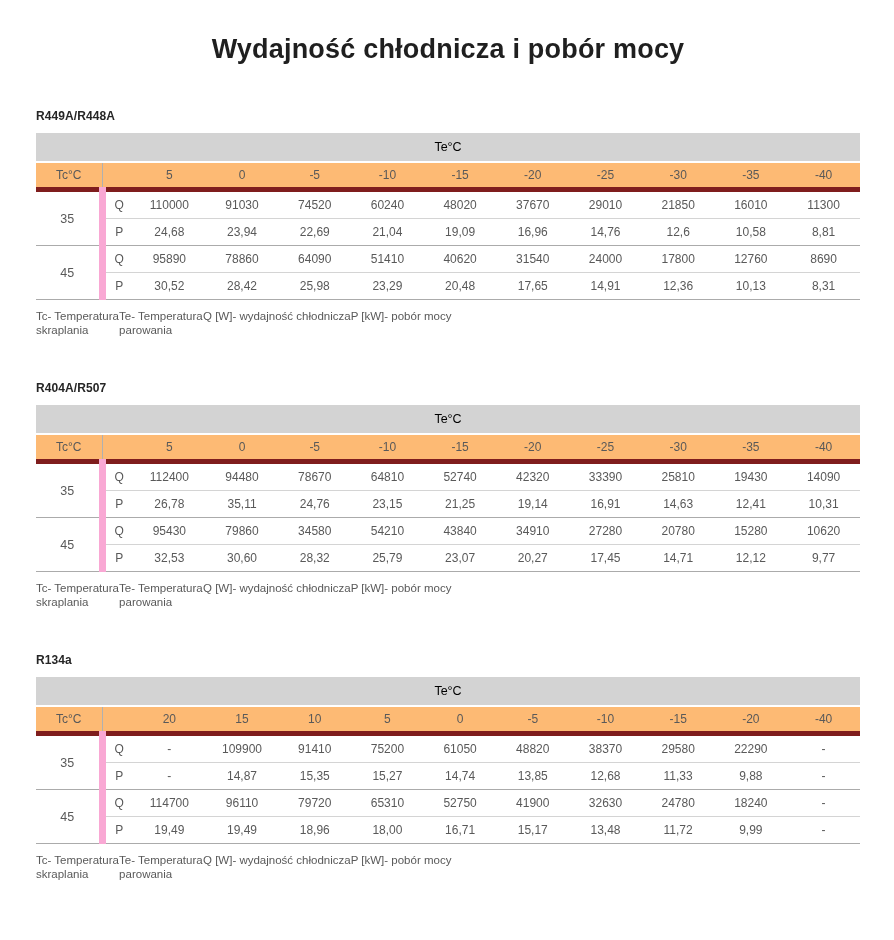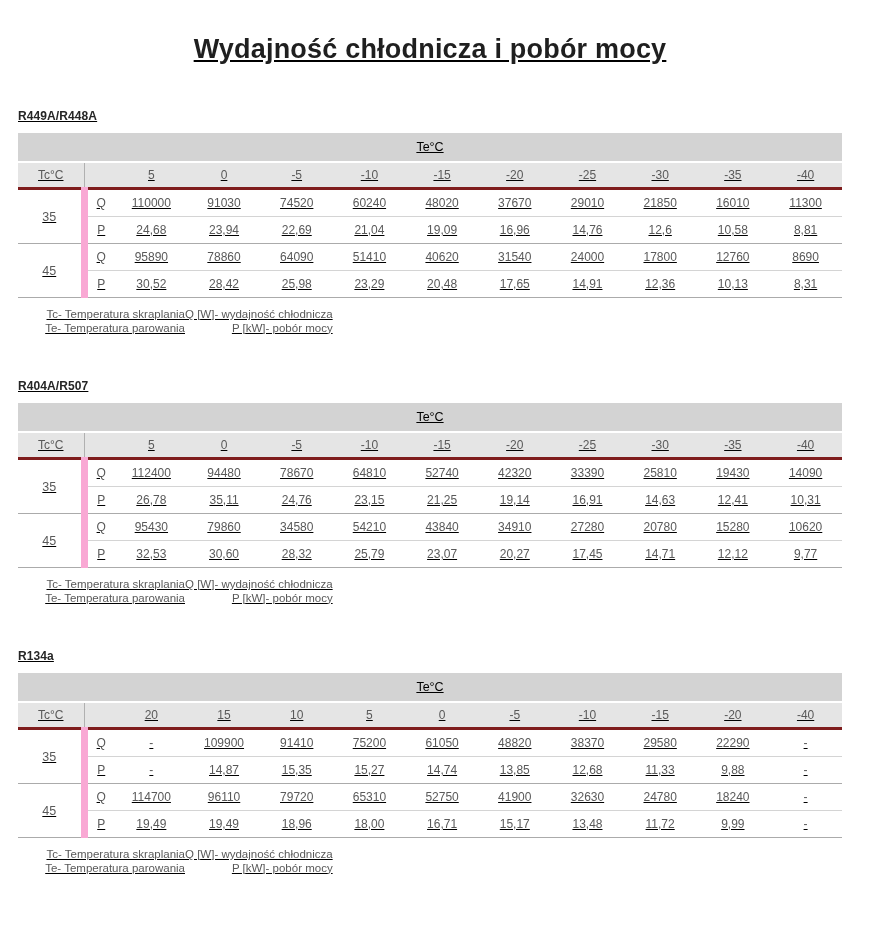--- a/index.html
+++ b/index.html
@@ -16,23 +16,22 @@
   }
   .page-title {
     margin: 34px 0 0 0;
     text-align: center;
     font-size: 27px;
     font-weight: 700;
     color: #1f1f1f;
     letter-spacing: 0.2px;
   }
   .content {
-    margin-left: 18px;
+    margin-left: 36px;
     width: 824px;
-    text-decoration: underline;
   }
   .section-heading {
     margin: 44px 0 0 0;
     font-size: 12px;
     font-weight: 700;
     color: #262626;
     letter-spacing: 0.1px;
   }
   table.data-table {
     margin-top: 10px;
@@ -51,23 +50,23 @@
   }
   th.te-band {
     background: #d3d3d3;
     height: 28px;
     font-weight: 700;
     font-size: 12.5px;
     color: #000000;
     border-bottom: 2px solid #ffffff;
   }
   tr.col-header-row th {
-    background: #e5e5e5;
+    background: #fdba74;
     height: 24px;
-    border-bottom: 3px solid #7f1d1d;
+    border-bottom: 5px solid #7f1d1d;
   }
   th.tc-head {
     border-right: 1px solid #b0b0b0;
   }
   tbody td {
     height: 26px;
     background: #ffffff;
   }
   td.row-label {
     border-right: 7px solid #f9a8d4;
@@ -84,22 +83,21 @@
   }
   .footnotes {
     display: flex;
     margin-top: 10px;
     font-size: 11.5px;
     line-height: 13.5px;
     color: #595959;
   }
   .footnote-col {
     display: flex;
-    flex-direction: column;
-    align-items: flex-end;
+    flex-direction: row;
   }
   .footnote-col.left {
     width: 167px;
   }
 </style>
 </head>
 <body>
 
 <div class="content">
   <h1 class="page-title">Wydajność chłodnicza i pobór mocy</h1>

